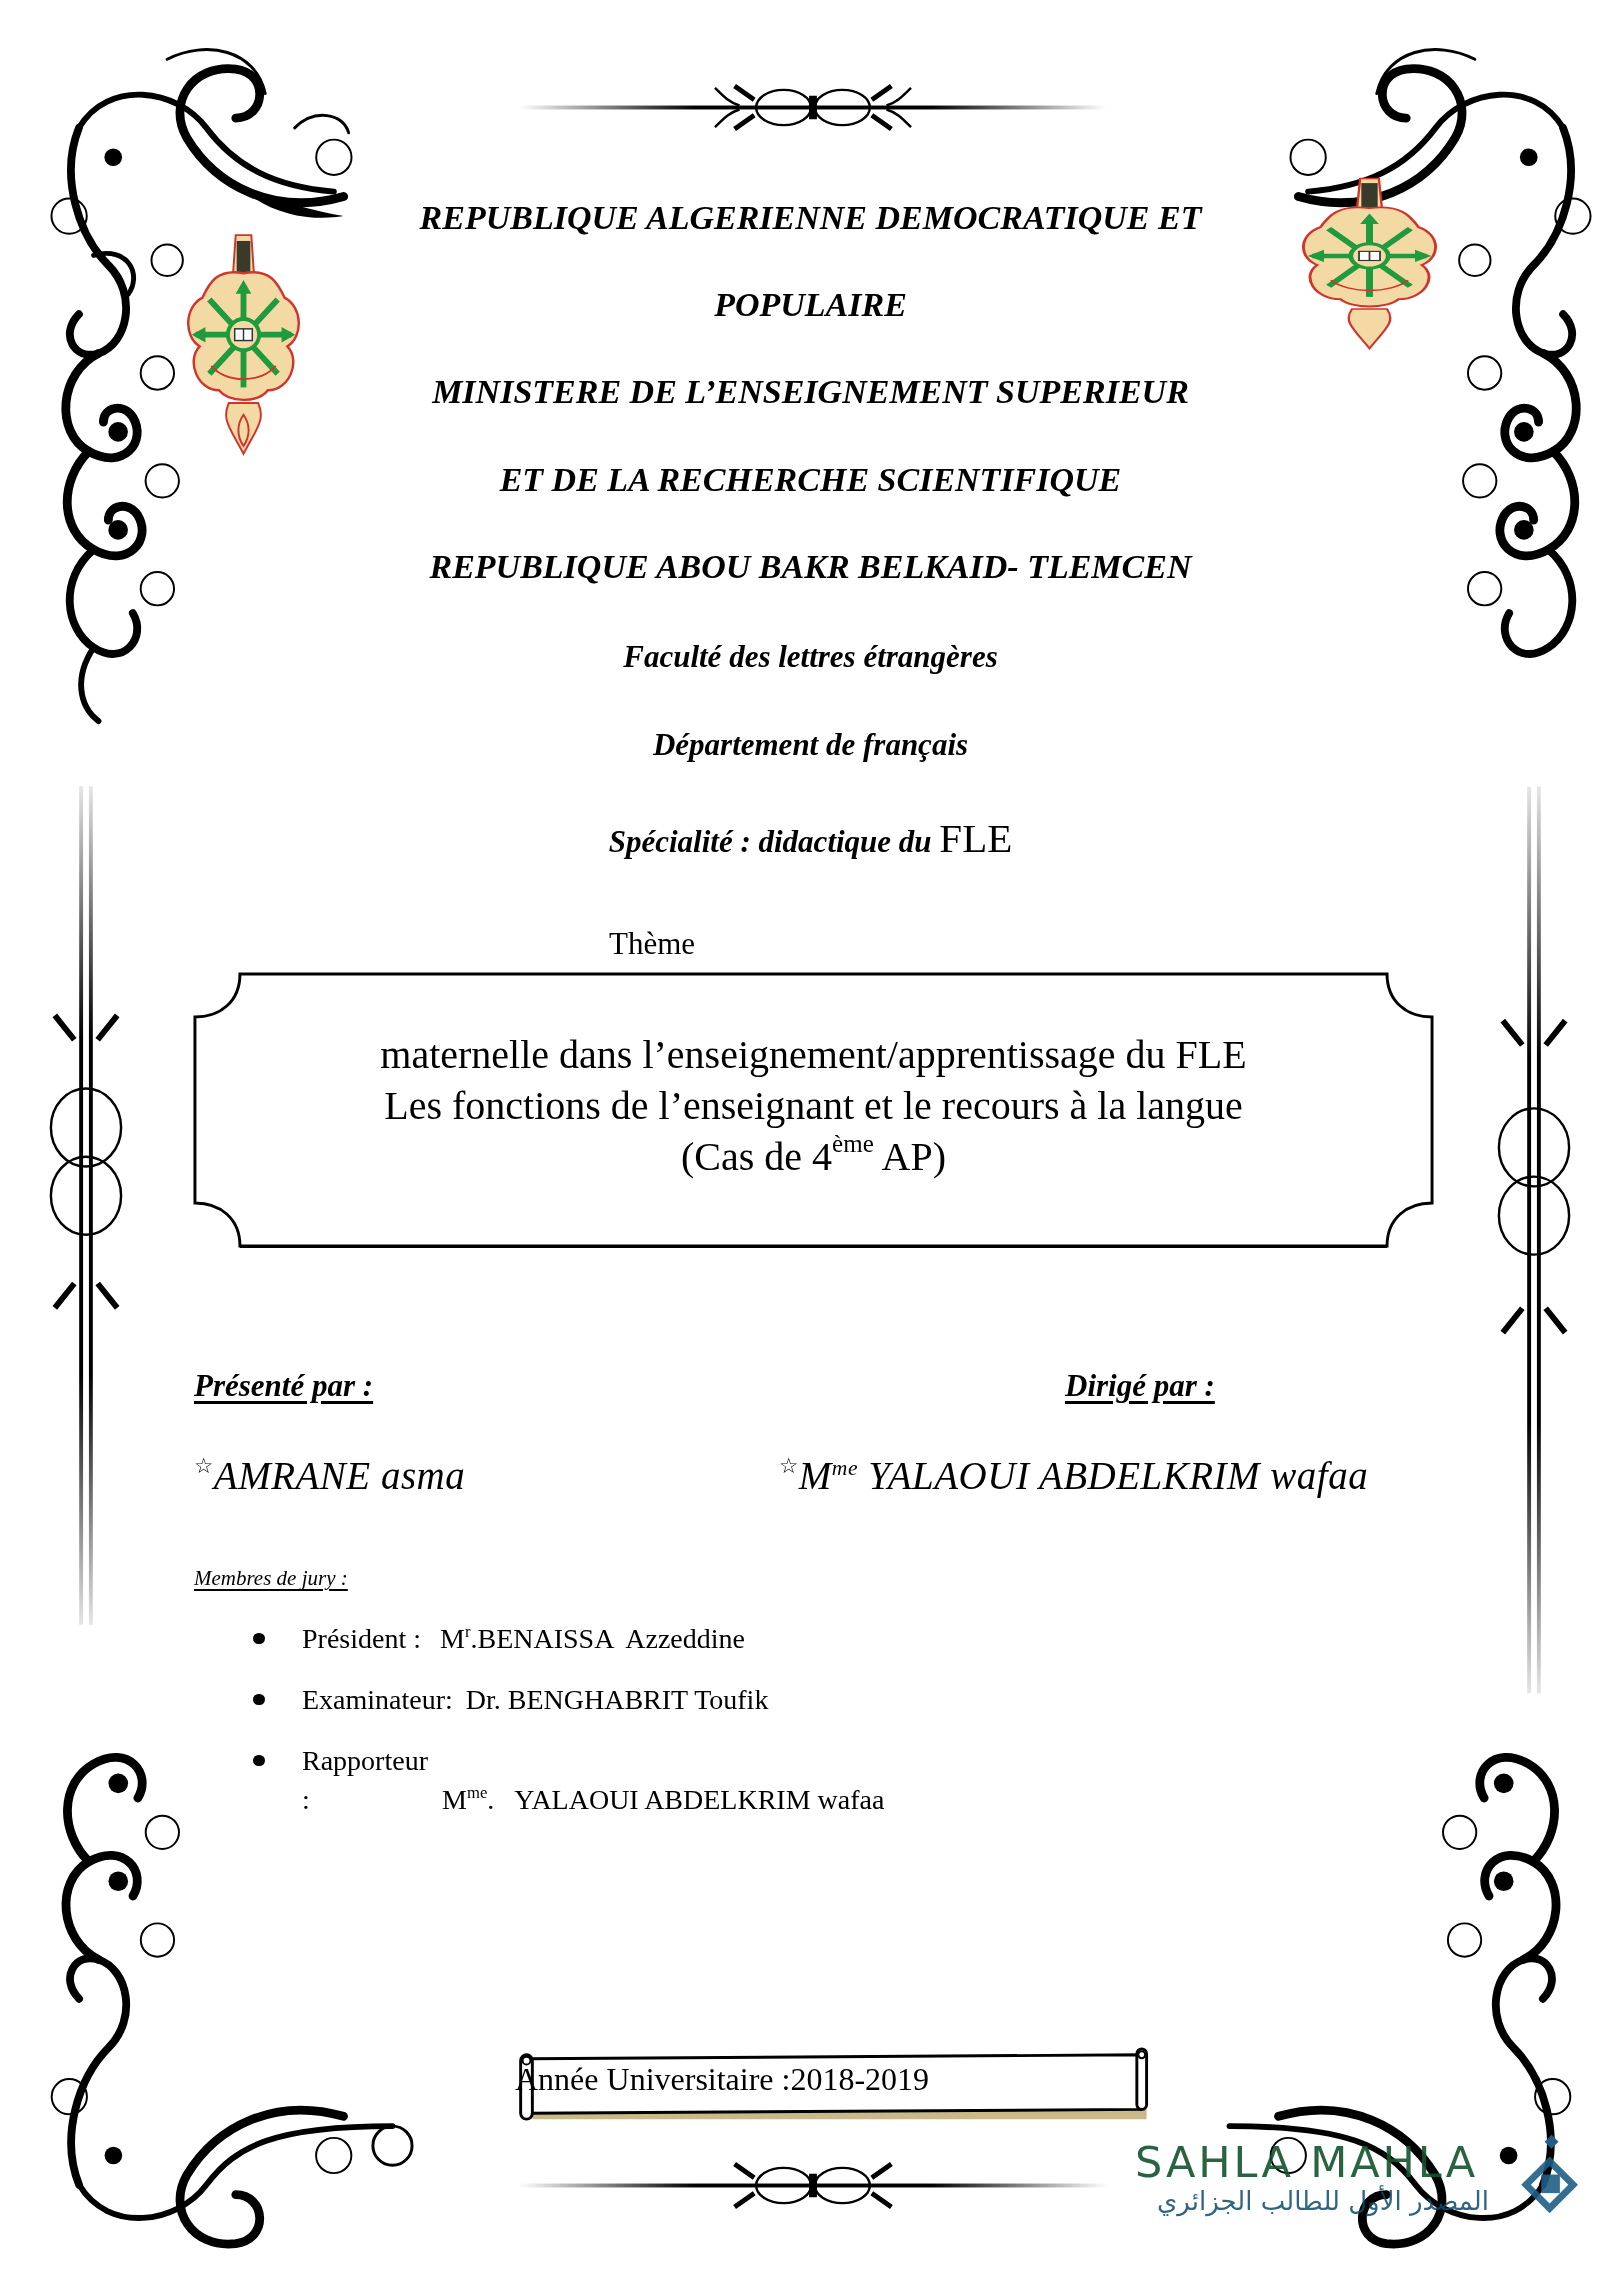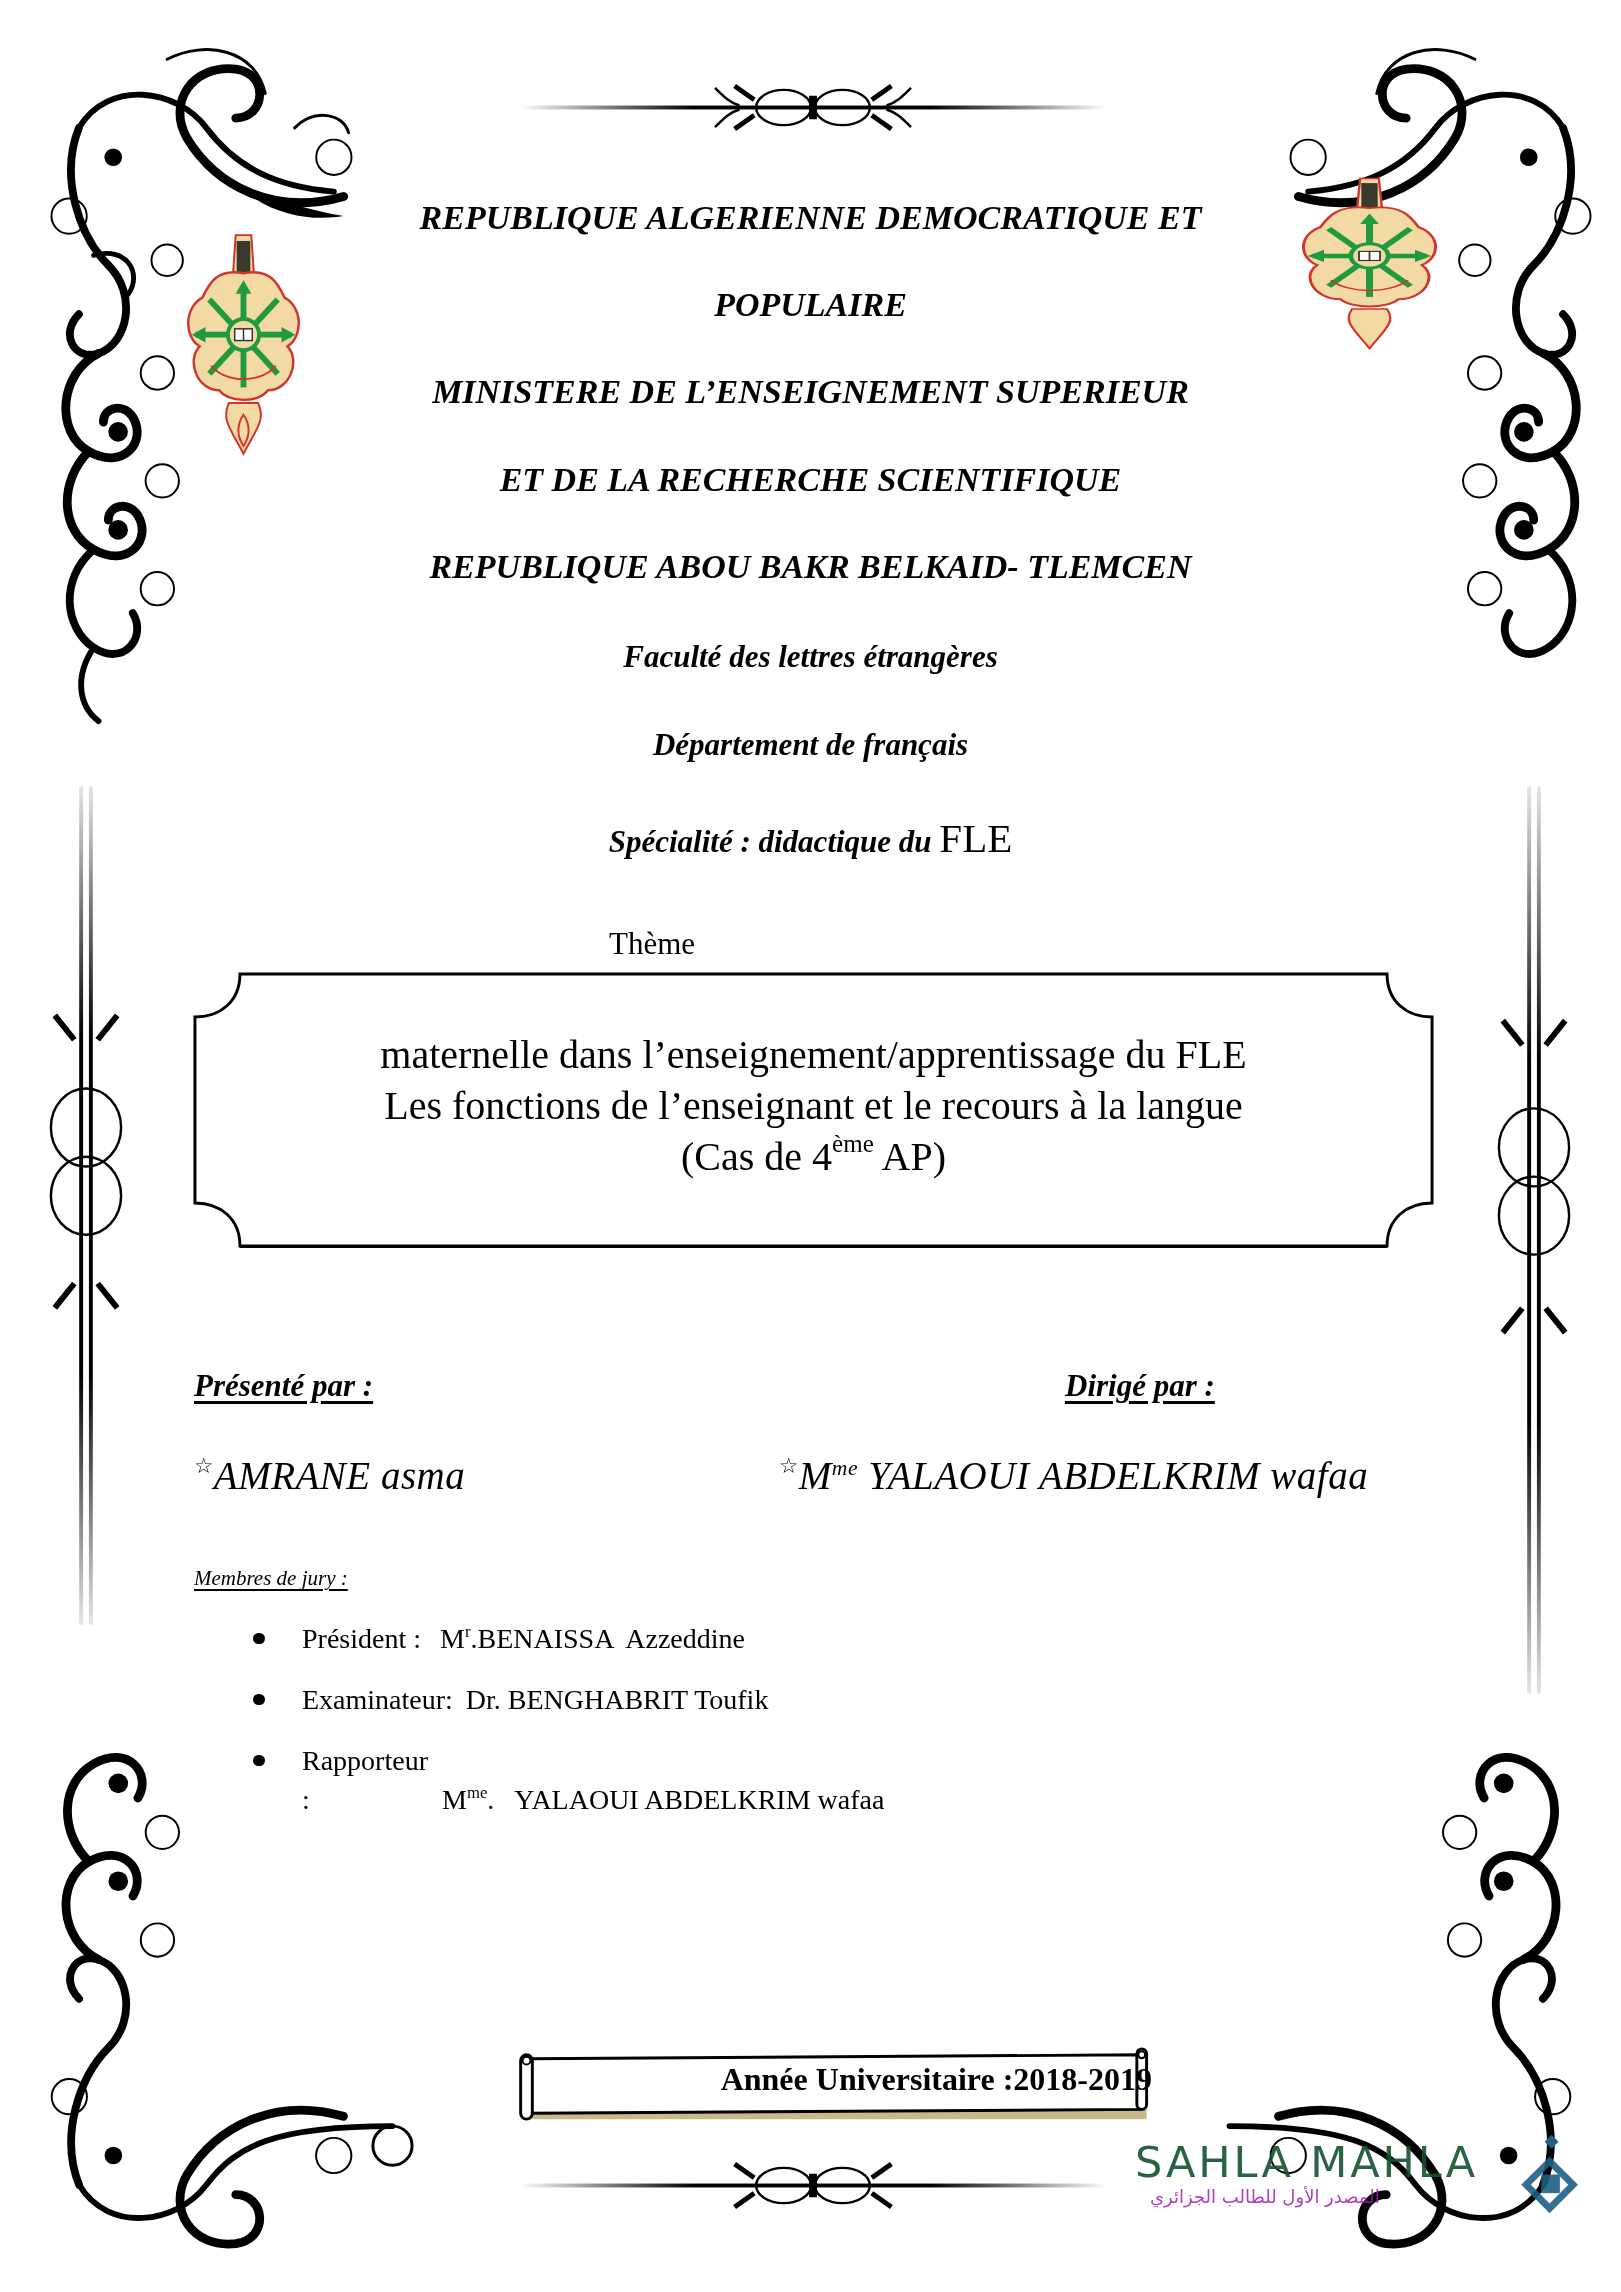--- a/index.html
+++ b/index.html
@@ -26,26 +26,26 @@
   .jury-label { position: absolute; left: 194px; top: 1566px; font-weight: normal; font-style: italic;
          font-size: 21px; text-decoration: underline; text-underline-offset: 3.9px; }
   .jury-list { position: absolute; left: 253px; top: 1619px; margin: 0; padding: 0; list-style: none; }
   .jury-list li { font-size: 28px; height: 61px; line-height: 39px; position: relative; padding-left: 49px; }
   .jury-list li .bullet { position: absolute; left: 0; top: 13.7px; width: 11.8px; height: 11.8px;
          border-radius: 50%; background: #000; }
   .jury-list li sup { font-size: 16.7px; vertical-align: 10.8px; line-height: 0; }
   .jury-list .role { display: inline-block; }
   .year-banner { position: absolute; left: 515px; top: 2047px; width: 637px; height: 74px; }
   .year-text { position: absolute; left: 0; top: 0; width: 100%; height: 65px; line-height: 65px;
-         text-align: right; font-weight: bold; font-size: 32px; }
+         text-align: left; font-weight: normal; font-size: 32px; }
   .watermark { position: absolute; left: 1135px; top: 2137px; width: 461px; height: 78px; }
   .wm-title { position: absolute; left: 0; top: 0; font-family: "DejaVu Sans", sans-serif;
          font-size: 43px; letter-spacing: 2.9px; color: #14532d; opacity: 0.9; }
-  .wm-sub { position: absolute; left: 15px; top: 49px; font-family: "DejaVu Sans", sans-serif;
-         font-size: 18px; color: #a21caf; direction: rtl; opacity: 0.85; white-space: nowrap; }
+  .wm-sub { position: absolute; left: 22px; top: 49px; font-family: "DejaVu Sans", sans-serif;
+         font-size: 26px; color: #0c4a6e; direction: rtl; opacity: 0.85; white-space: nowrap; }
 </style>
 </head>
 <body>
 
 <svg class="abs" style="left:19.6px;top:19.6px" width="412" height="706" viewBox="0 0 420 720">
   <g fill="none" stroke="#000" stroke-linecap="round">
     <path d="M330 180 C260 200 200 170 170 120 C150 85 175 45 220 50 C255 55 250 100 220 100" stroke-width="9"></path>
     <path d="M60 110 C90 60 160 70 190 110 C220 150 260 170 320 175" stroke-width="6"></path>
     <path d="M150 40 C190 20 240 30 250 75" stroke-width="3"></path>
     <path d="M280 110 C300 90 330 95 335 115" stroke-width="3"></path>

